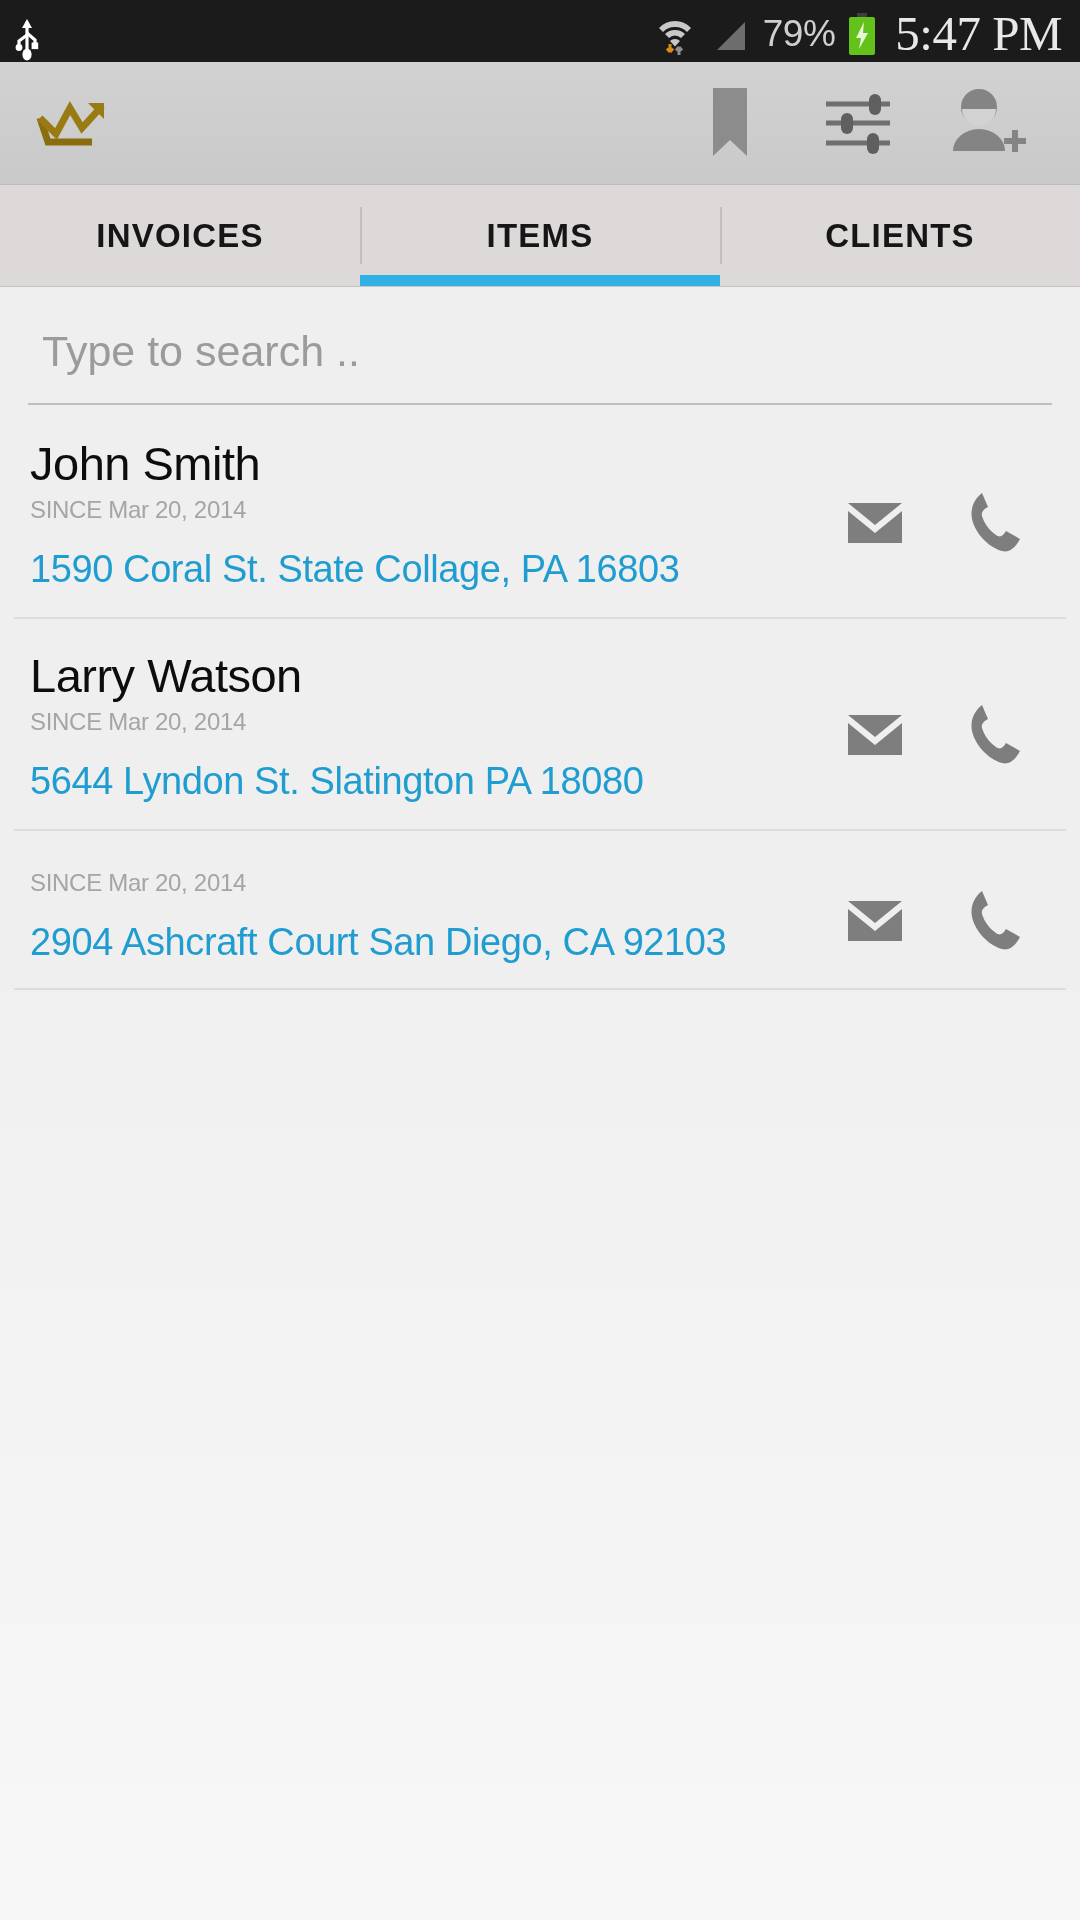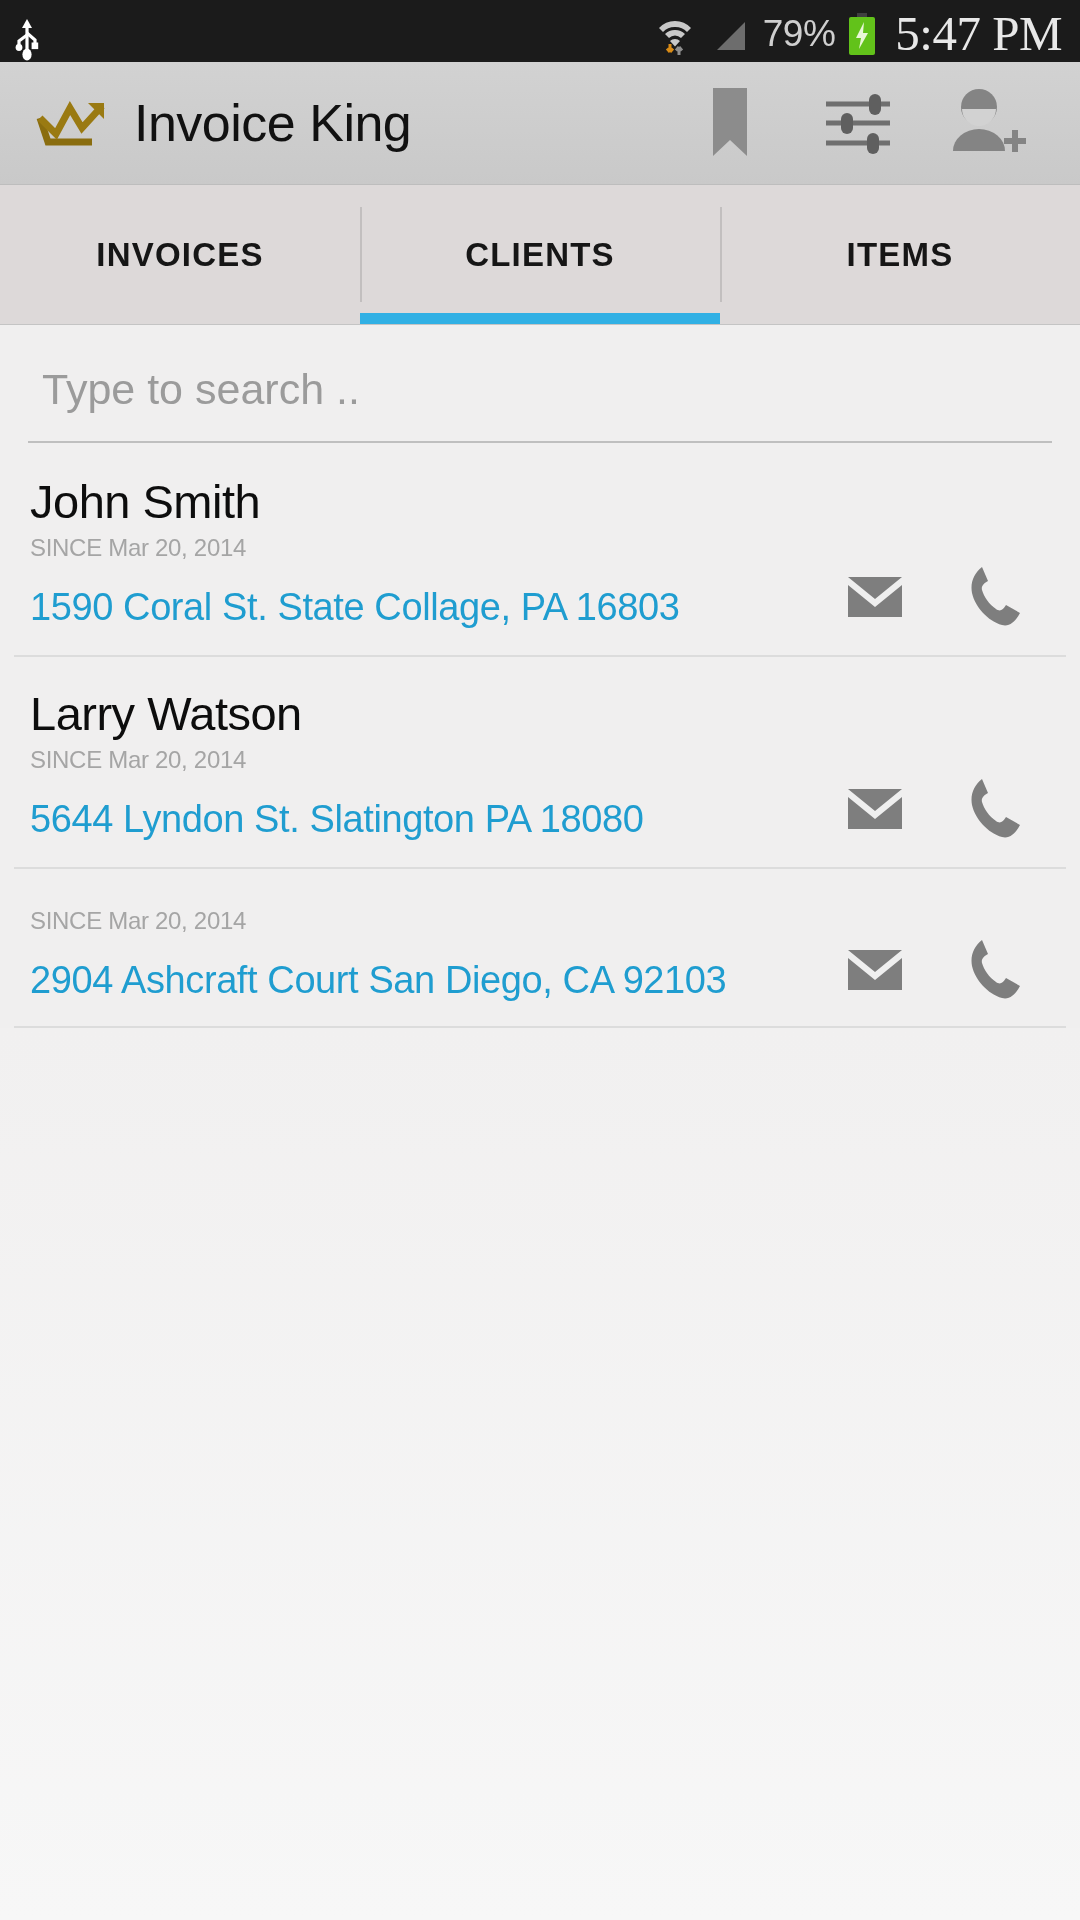--- a/index.html
+++ b/index.html
@@ -49,21 +49,21 @@
     letter-spacing:-0.5px; white-space:nowrap;
   }
   .ab-actions{ margin-left:auto; display:flex; align-items:center; }
   .ab-btn{
     width:128px; height:123px;
     display:flex; align-items:center; justify-content:center;
   }
 
   
   .tabbar{
-    height:140px; width:100%;
+    height:102px; width:100%;
     background:#ddd9d9;
     display:flex; position:relative;
     border-bottom:1px solid #c4c4c4;
   }
   .tab{
     flex:1; display:flex; align-items:center; justify-content:center;
     position:relative;
     font-size:33px; font-weight:bold; color:#161616;
     letter-spacing:1.2px;
   }
@@ -88,21 +88,21 @@
     padding:0 8px 14px 14px;
     outline:none;
   }
   .search-input::placeholder{ color:#9b9b9b; }
 
   
   .list{ background:#f0efef; }
   .client-row{
     position:relative;
     padding:34px 30px 26px 30px;
-    display:flex; align-items:flex-end;
+    display:flex; align-items:center;
   }
   .client-row + .client-row::before{
     content:""; position:absolute; top:0; left:14px; right:14px;
     height:2px; background:#dcdcdc;
   }
   .client-row.last::after{
     content:""; position:absolute; bottom:0; left:14px; right:14px;
     height:2px; background:#dcdcdc;
   }
   .client-main{ flex:1; min-width:0; }
@@ -178,21 +178,20 @@
 
   <div class="actionbar">
     <div class="brand">
       <span class="logo">
         <svg width="78" height="62" viewBox="0 0 78 62">
           <path d="M6 26 L14 50 L58 50" stroke="#8a6d0f" stroke-width="7" fill="none" stroke-linejoin="miter"></path>
           <path d="M6 26 L22 42 L36 16 L48 36 L68 14" stroke="#9a7a12" stroke-width="7" fill="none" stroke-linejoin="miter" stroke-linecap="butt"></path>
           <path d="M54 11 L70 11 L70 27 Z" fill="#9a7a12"></path>
         </svg>
       </span>
-      <span class="app-title">Invoice King</span>
     </div>
 
     <div class="ab-actions">
       <span class="ab-btn">
         <svg width="46" height="74" viewBox="0 0 46 74">
           <path d="M6 2 L40 2 L40 70 L23 54 L6 70 Z" fill="#8c8c8c"></path>
         </svg>
       </span>
       <span class="ab-btn">
         <svg width="72" height="72" viewBox="0 0 72 72">
@@ -214,24 +213,24 @@
         </svg>
       </span>
     </div>
   </div>
 
   <div class="tabbar">
     <div class="tab">
       <span>INVOICES</span>
     </div>
     <div class="tab">
+      <span>ITEMS</span>
+    </div>
+    <div class="tab">
       <span>CLIENTS</span>
-    </div>
-    <div class="tab">
-      <span>ITEMS</span>
     </div>
     <div class="tab-indicator" style="width: 33.3333%; left: 33.3333%; background: rgb(49, 176, 228);"></div>
   </div>
 
   <div class="searchwrap">
     <input class="search-input" type="text" placeholder="Type to search .." style="">
   </div>
 
   <div class="list">
 

